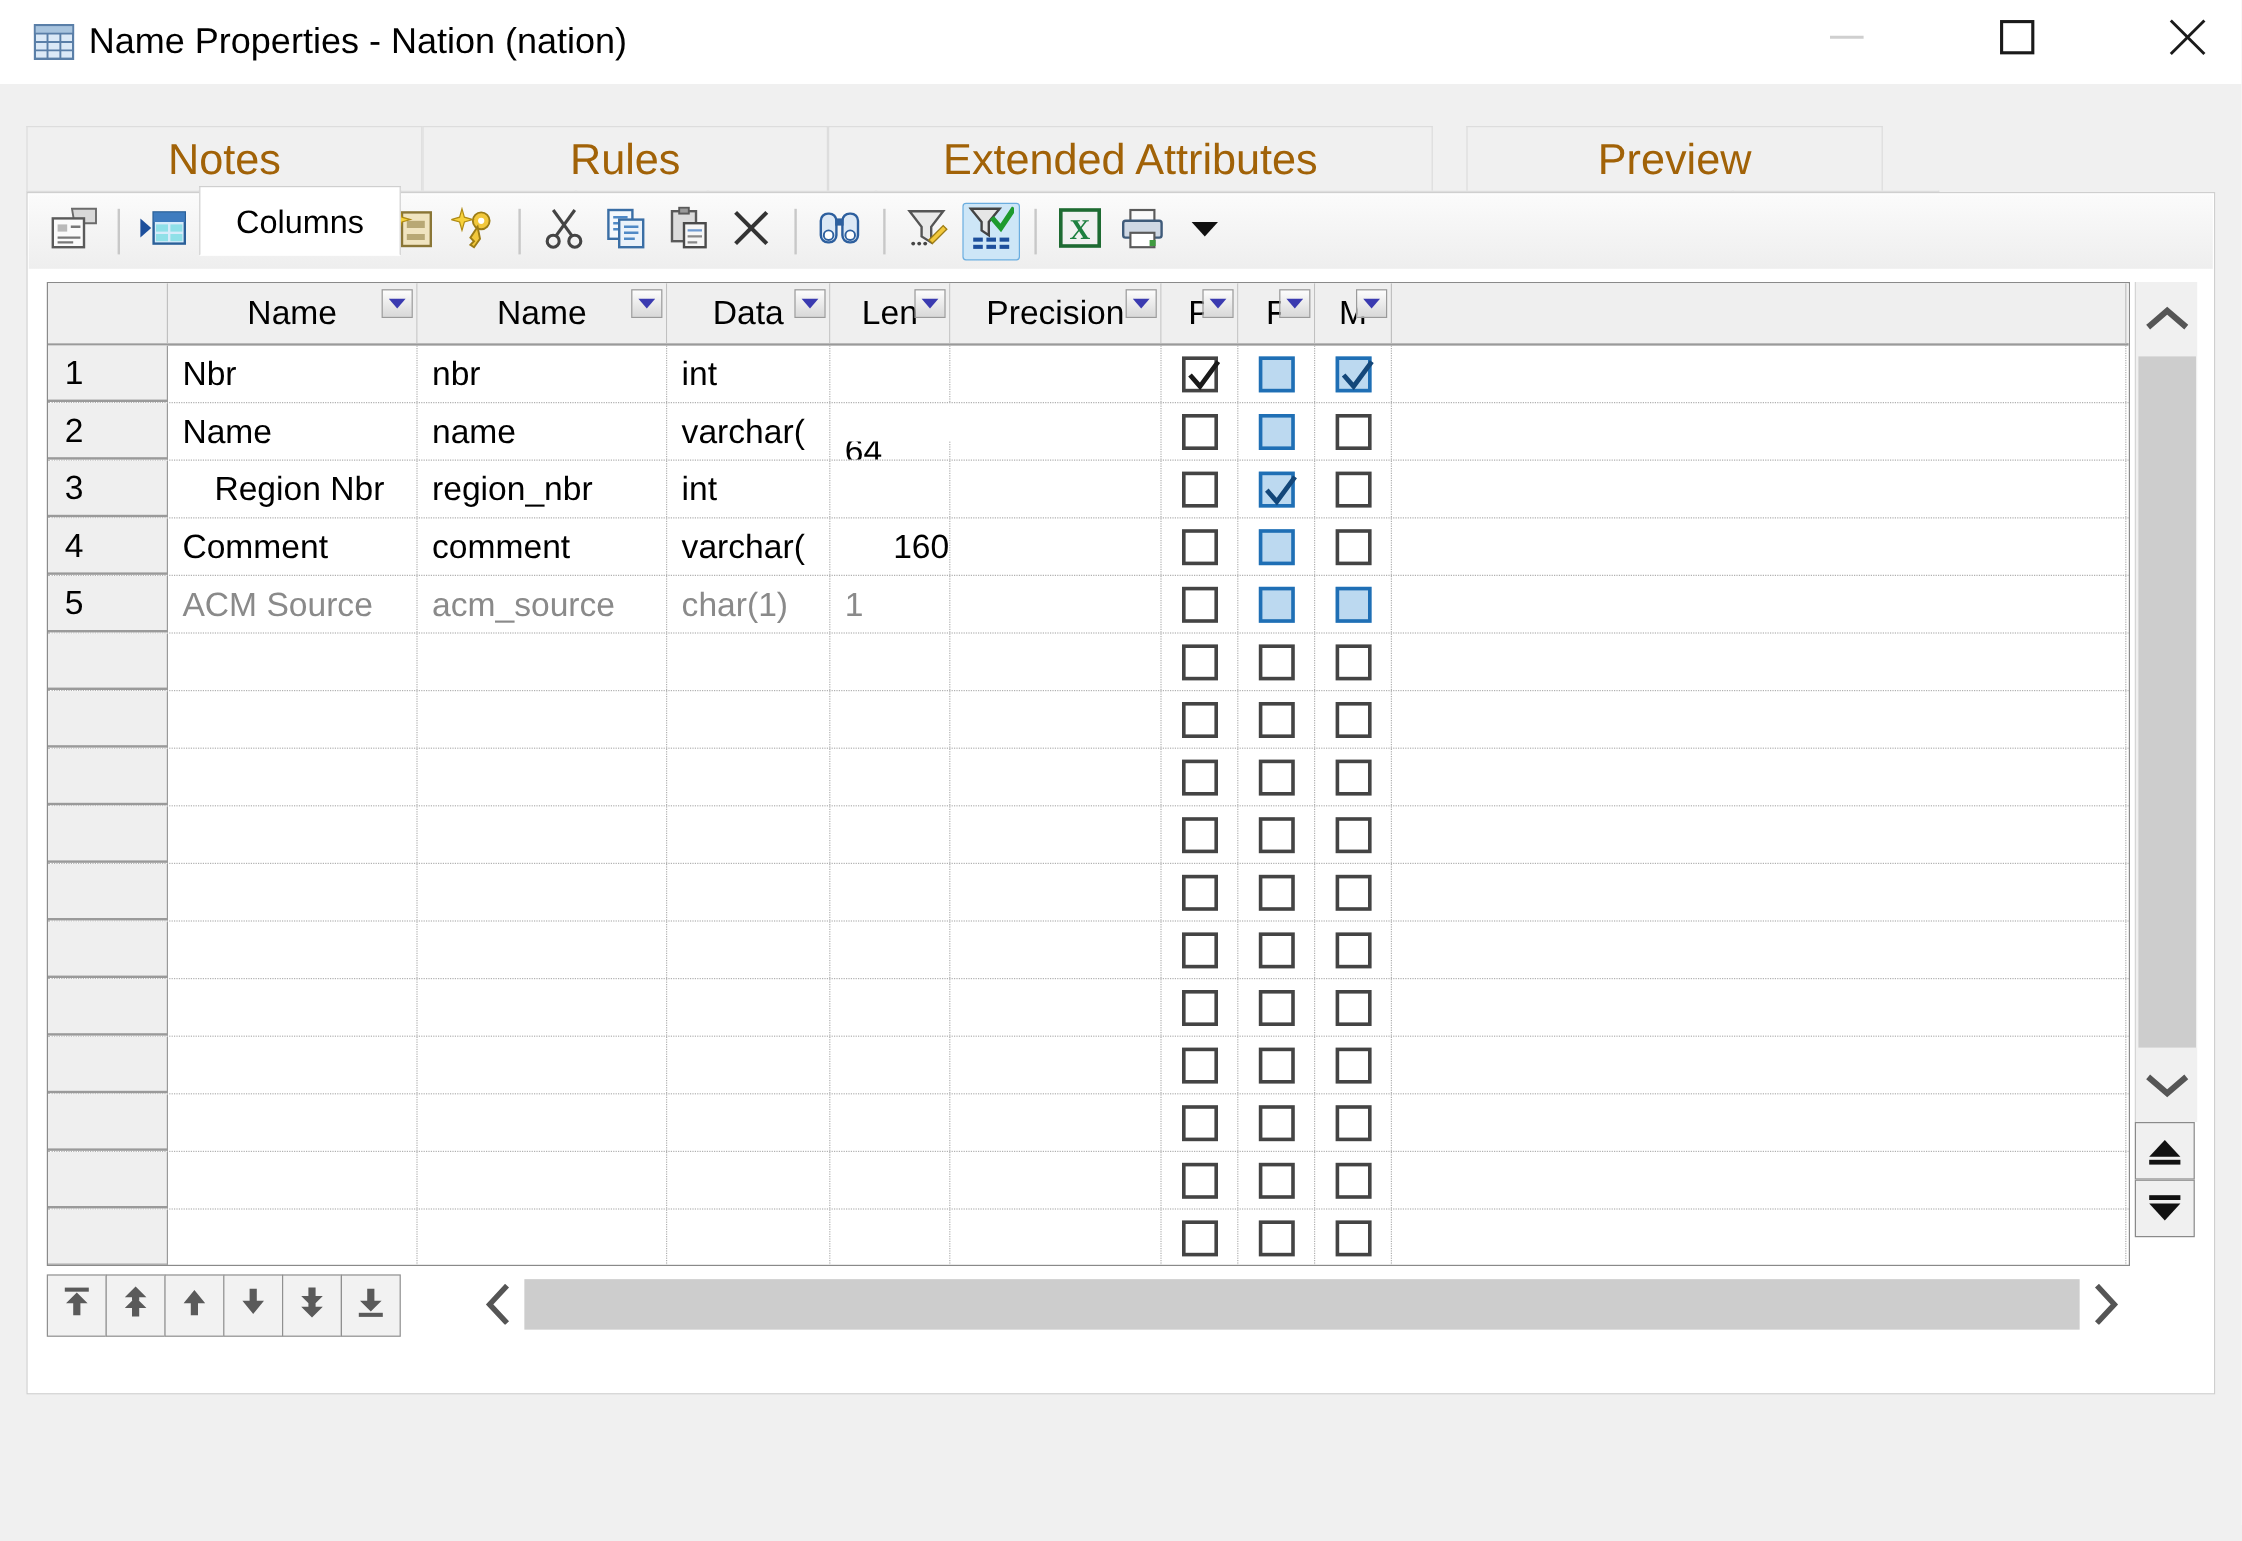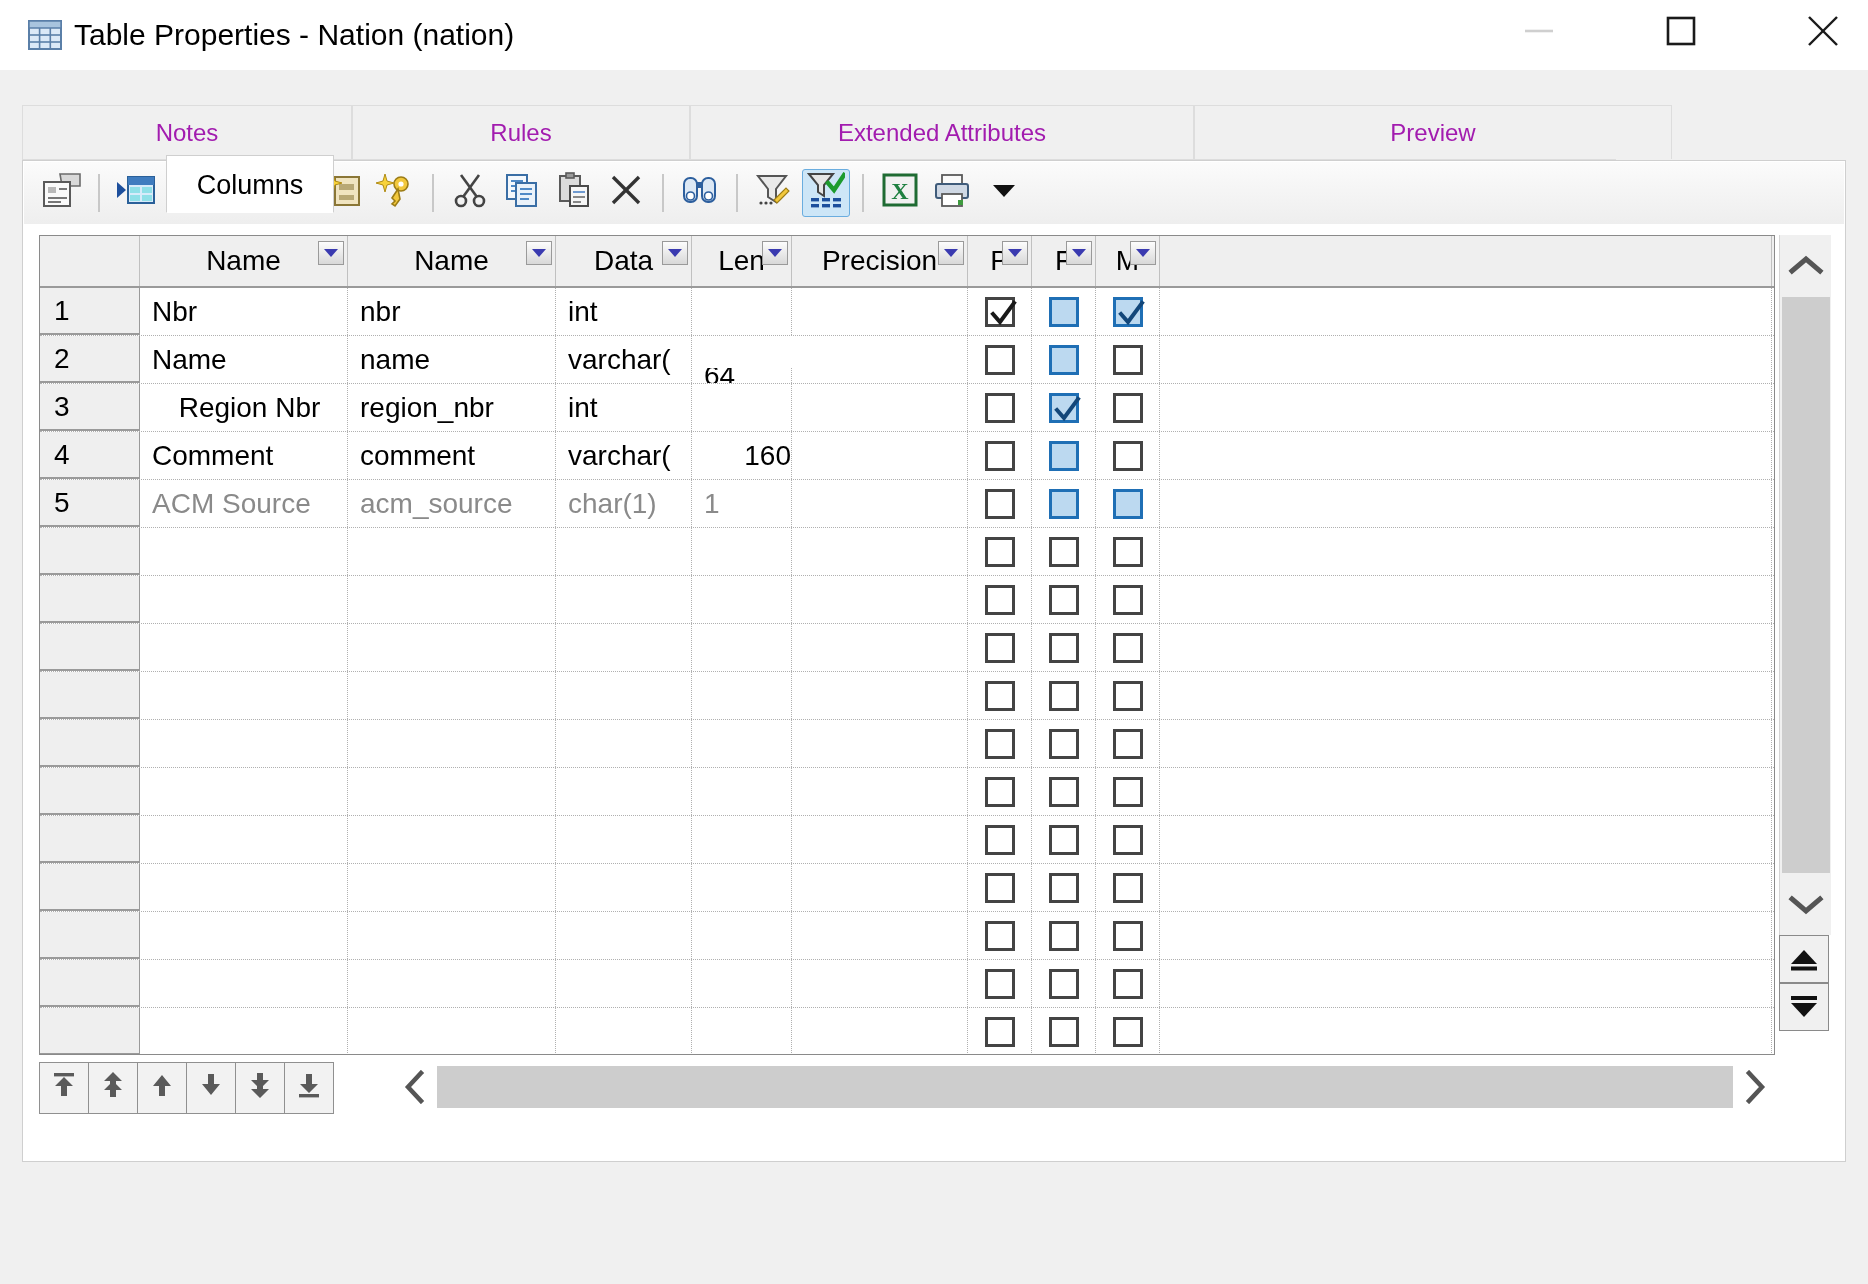--- a/index.html
+++ b/index.html
@@ -24,21 +24,21 @@
   .wbtn-max{left:1634px;}
   .wbtn-cls{left:1776px;}
   .wbtn svg{position:absolute;left:50%;top:50%;transform:translate(-50%,-50%);}
 
   
   .tabwrap{position:absolute;left:22px;top:105px;width:1824px;height:62px;}
   .tabrow1{position:absolute;left:0;top:0;height:54px;width:1824px;display:flex;}
   .tabrow1 .tab{
      height:54px;line-height:54px;text-align:center;
      background:#f0f0f0;border:1px solid #ddd;border-bottom:none;
-     box-sizing:border-box;font-size:24px;color:#a21caf;overflow:hidden;white-space:nowrap;
+     box-sizing:border-box;font-size:36px;color:#a16207;overflow:hidden;white-space:nowrap;
   }
   .tabrow2{position:absolute;left:0;top:54px;height:54px;width:1848px;display:flex;}
   .tabrow2 .tab{
      height:54px;line-height:52px;text-align:center;
      background:#f0f0f0;border:1px solid #ddd;border-bottom:none;
      box-sizing:border-box;font-size:27px;color:#000;overflow:hidden;white-space:nowrap;
   }
   .tabrow2 .tab.active{
      background:#ffffff;border:1px solid #cfcfcf;border-bottom:1px solid #fff;
      position:relative;z-index:4;margin-top:-4px;height:58px;line-height:58px;
@@ -116,21 +116,21 @@
     <span class="title-icon">
       <svg width="34" height="34" viewBox="0 0 34 34">
         <rect x="1" y="3" width="32" height="28" fill="#dbe9f7" stroke="#5a7fa8" stroke-width="2"></rect>
         <rect x="1" y="3" width="32" height="7" fill="#a8c4de" stroke="#5a7fa8" stroke-width="1.5"></rect>
         <line x1="11.6" y1="10" x2="11.6" y2="31" stroke="#5a7fa8" stroke-width="1.6"></line>
         <line x1="22.3" y1="10" x2="22.3" y2="31" stroke="#5a7fa8" stroke-width="1.6"></line>
         <line x1="1" y1="17" x2="33" y2="17" stroke="#5a7fa8" stroke-width="1.6"></line>
         <line x1="1" y1="24" x2="33" y2="24" stroke="#5a7fa8" stroke-width="1.6"></line>
       </svg>
     </span>
-    <span class="title-text">Table Properties - Nation (nation)</span>
+    <span class="title-text">Name Properties - Nation (nation)</span>
 
     <div class="wbtn wbtn-min">
       <svg width="34" height="14" viewBox="0 0 34 14">
         <line x1="3" y1="7" x2="31" y2="7" stroke="#cfcfcf" stroke-width="2.6"></line>
       </svg>
     </div>
     <div class="wbtn wbtn-max">
       <svg width="30" height="30" viewBox="0 0 30 30">
         <rect x="2" y="2" width="26" height="26" fill="none" stroke="#1a1a1a" stroke-width="2.6"></rect>
       </svg>
@@ -141,21 +141,21 @@
         <line x1="31" y1="3" x2="3" y2="31" stroke="#1a1a1a" stroke-width="2.4"></line>
       </svg>
     </div>
   </div>
 
   <div class="tabwrap">
     <div class="tabrow1" id="tabrow1">
         <div class="tab" style="width: 330px;"><span>Notes</span></div>
         <div class="tab" style="width: 338px;"><span>Rules</span></div>
         <div class="tab" style="width: 504px;"><span>Extended Attributes</span></div>
-        <div class="tab" style="width: 478px;"><span>Preview</span></div>
+        <div class="tab" style="width: 347px; margin-left: 28px;"><span>Preview</span></div>
       </div>
     <div class="tabrow2" id="tabrow2">
         <div class="tab" style="width: 144px;"><span>General</span></div>
         <div class="tab active" style="width: 168px;"><span>Columns</span></div>
         <div class="tab" style="width: 146px;"><span>Indexes</span></div>
         <div class="tab" style="width: 110px;"><span>Keys</span></div>
         <div class="tab" style="width: 140px;"><span>Triggers</span></div>
         <div class="tab" style="width: 186px;"><span>Procedures</span></div>
         <div class="tab" style="width: 256px;"><span>Physical Options</span></div>
         <div class="tab" style="width: 272px;"><span>IR DDL Override</span></div>

